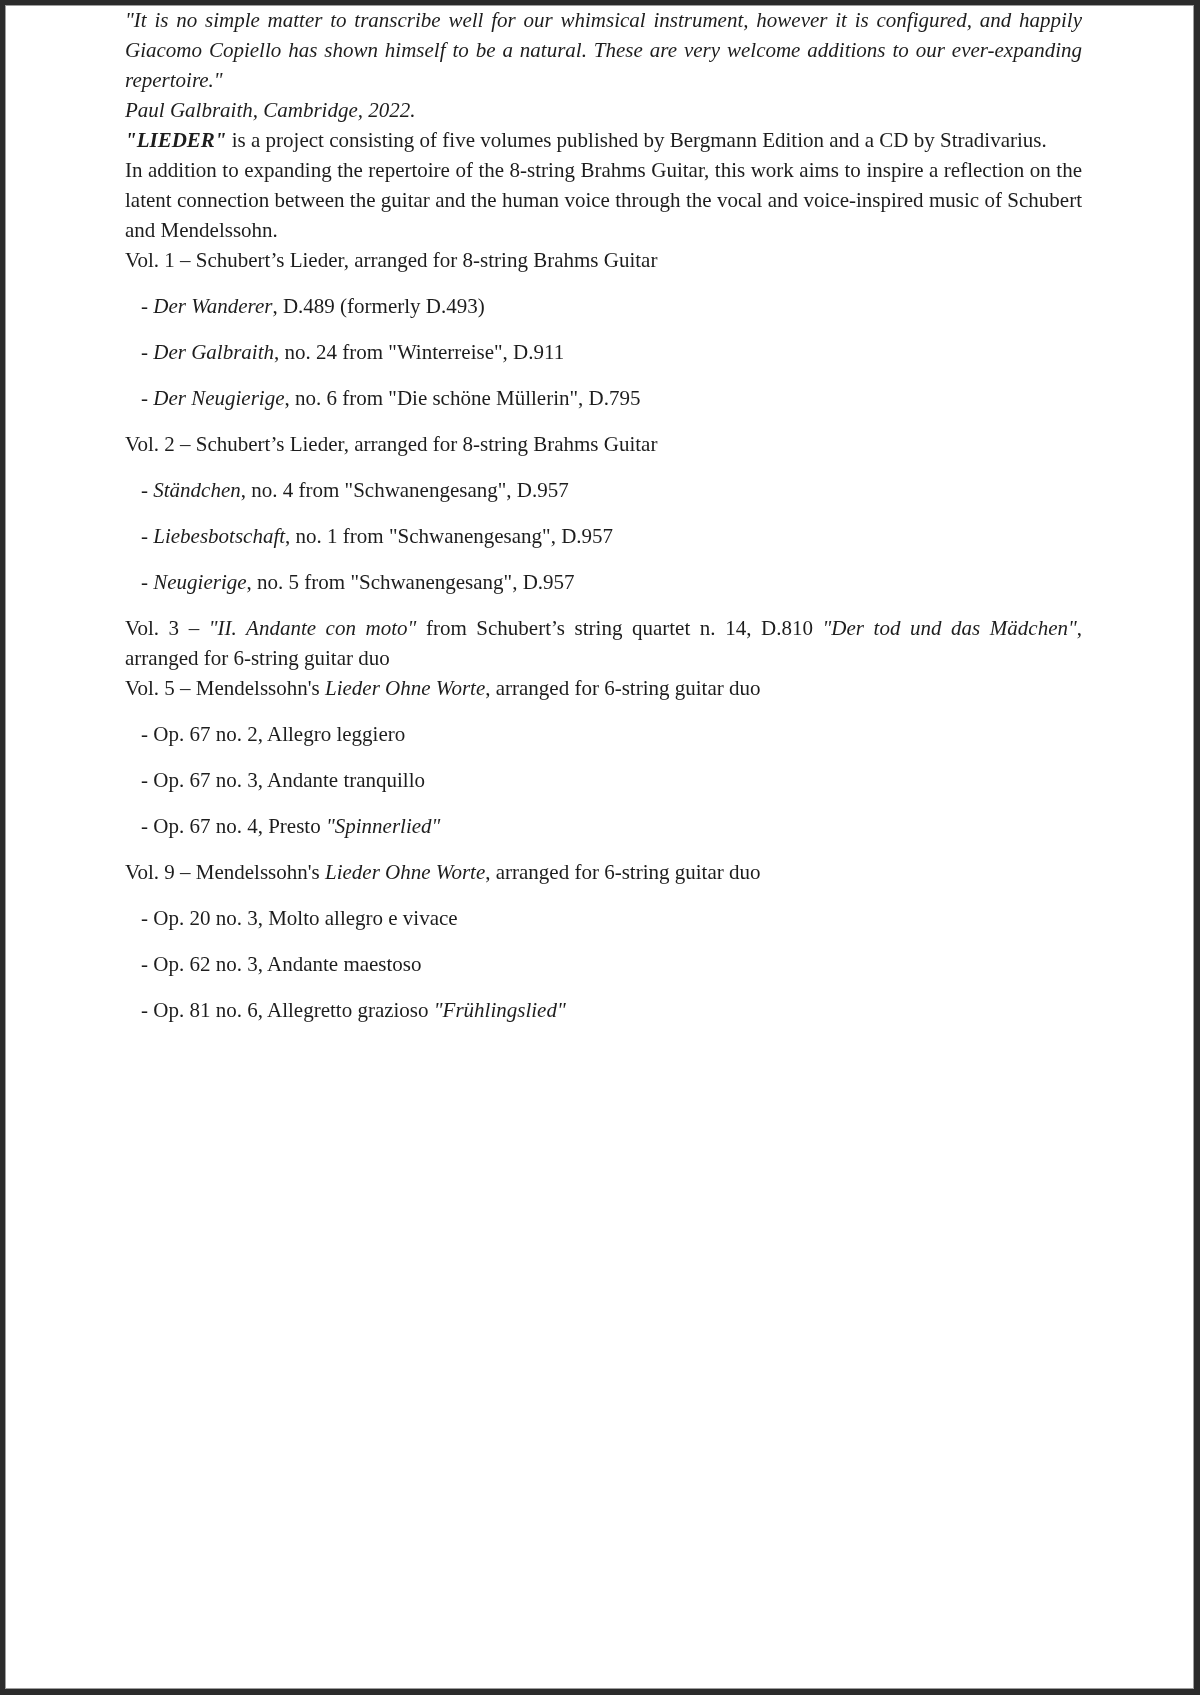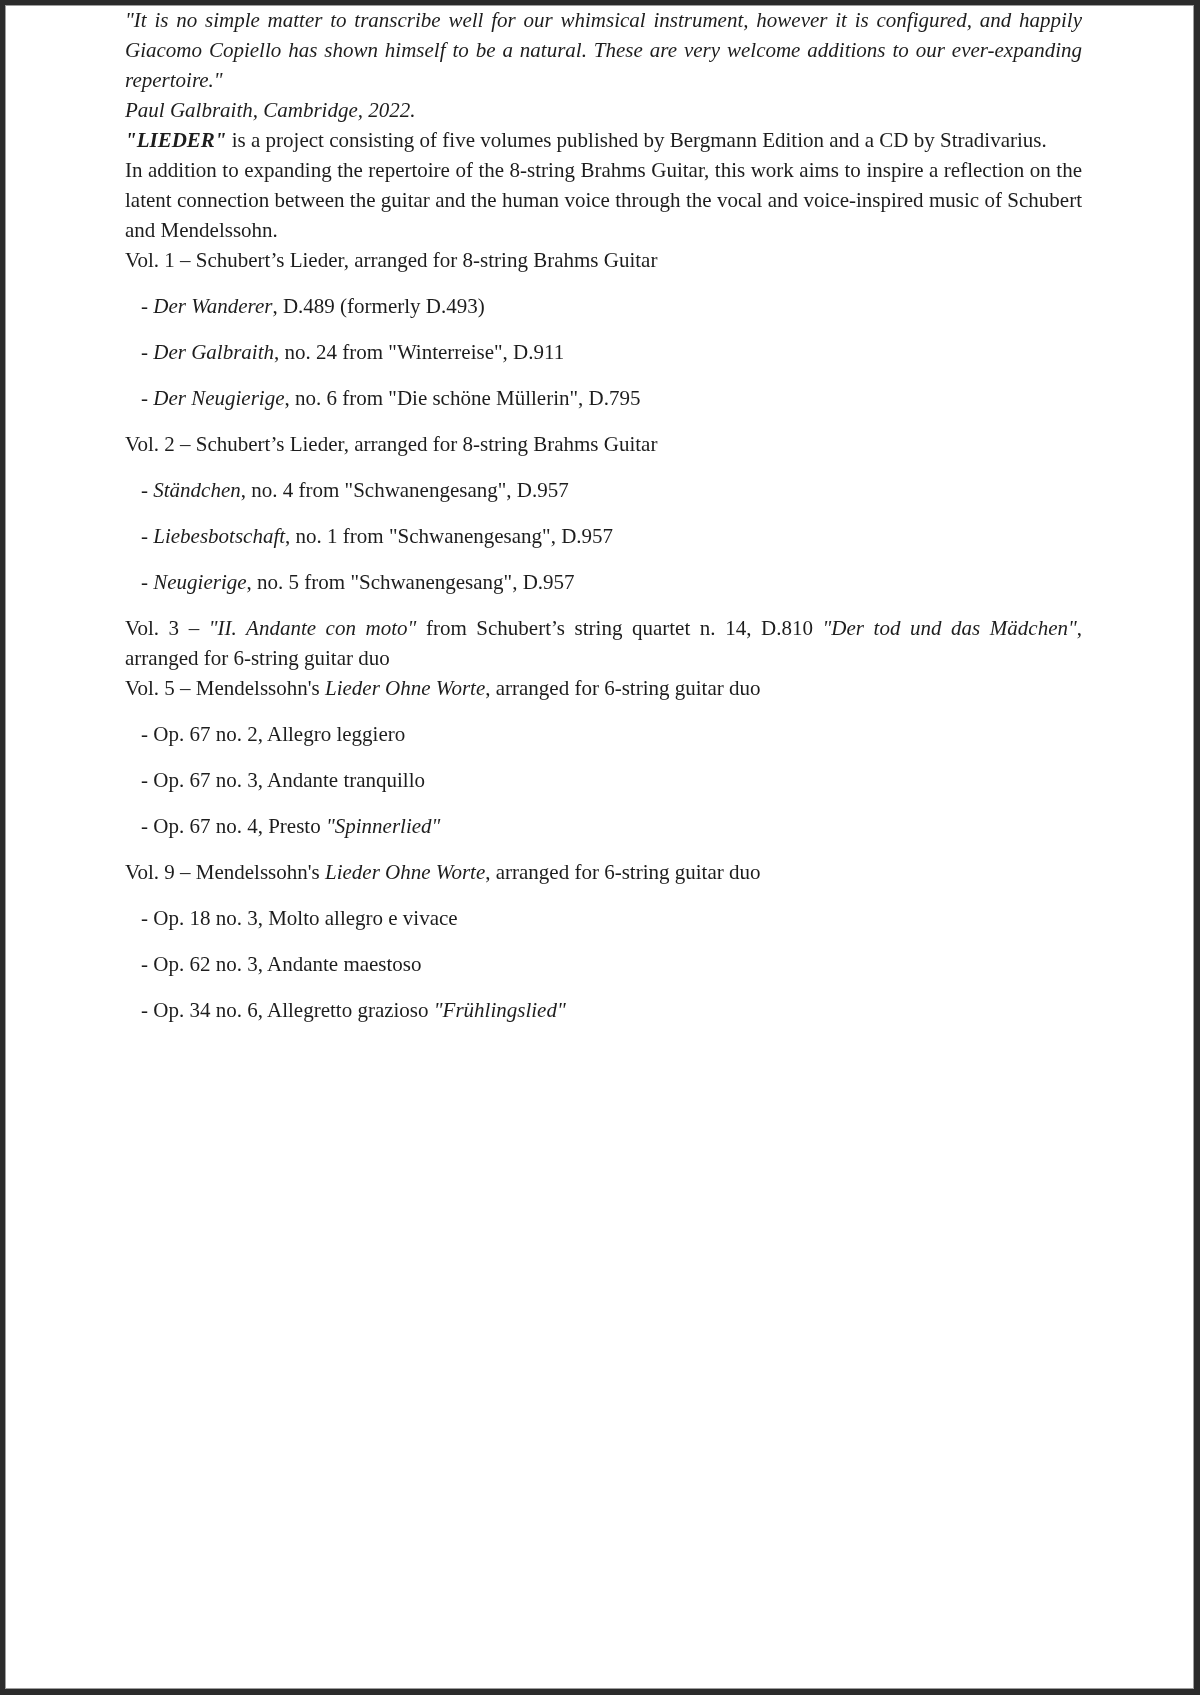--- a/index.html
+++ b/index.html
@@ -96,21 +96,21 @@
         <p class="vol-heading"><span class="seg-b">Vol. 5</span><span class="seg-r"> – Mendelssohn's </span><span class="seg-i">Lieder Ohne Worte</span><span class="seg-r">, arranged for 6-string guitar duo</span></p>
         <div class="vol-list">
             <p><span class="seg-r">- Op. 67 no. 2, Allegro leggiero</span></p>
             <p><span class="seg-r">- Op. 67 no. 3, Andante tranquillo</span></p>
             <p><span class="seg-r">- Op. 67 no. 4, Presto </span><span class="seg-i">"Spinnerlied"</span></p>
           </div>
       </section>
         <section>
         <p class="vol-heading"><span class="seg-b">Vol. 9</span><span class="seg-r"> – Mendelssohn's </span><span class="seg-i">Lieder Ohne Worte</span><span class="seg-r">, arranged for 6-string guitar duo</span></p>
         <div class="vol-list">
-            <p><span class="seg-r">- Op. 18 no. 3, Molto allegro e vivace</span></p>
+            <p><span class="seg-r">- Op. 20 no. 3, Molto allegro e vivace</span></p>
             <p><span class="seg-r">- Op. 62 no. 3, Andante maestoso</span></p>
-            <p><span class="seg-r">- Op. 34 no. 6, Allegretto grazioso </span><span class="seg-i">"Frühlingslied"</span></p>
+            <p><span class="seg-r">- Op. 81 no. 6, Allegretto grazioso </span><span class="seg-i">"Frühlingslied"</span></p>
           </div>
       </section>
       </div>
 
   </div>
 </div>
 
 </body></html>

